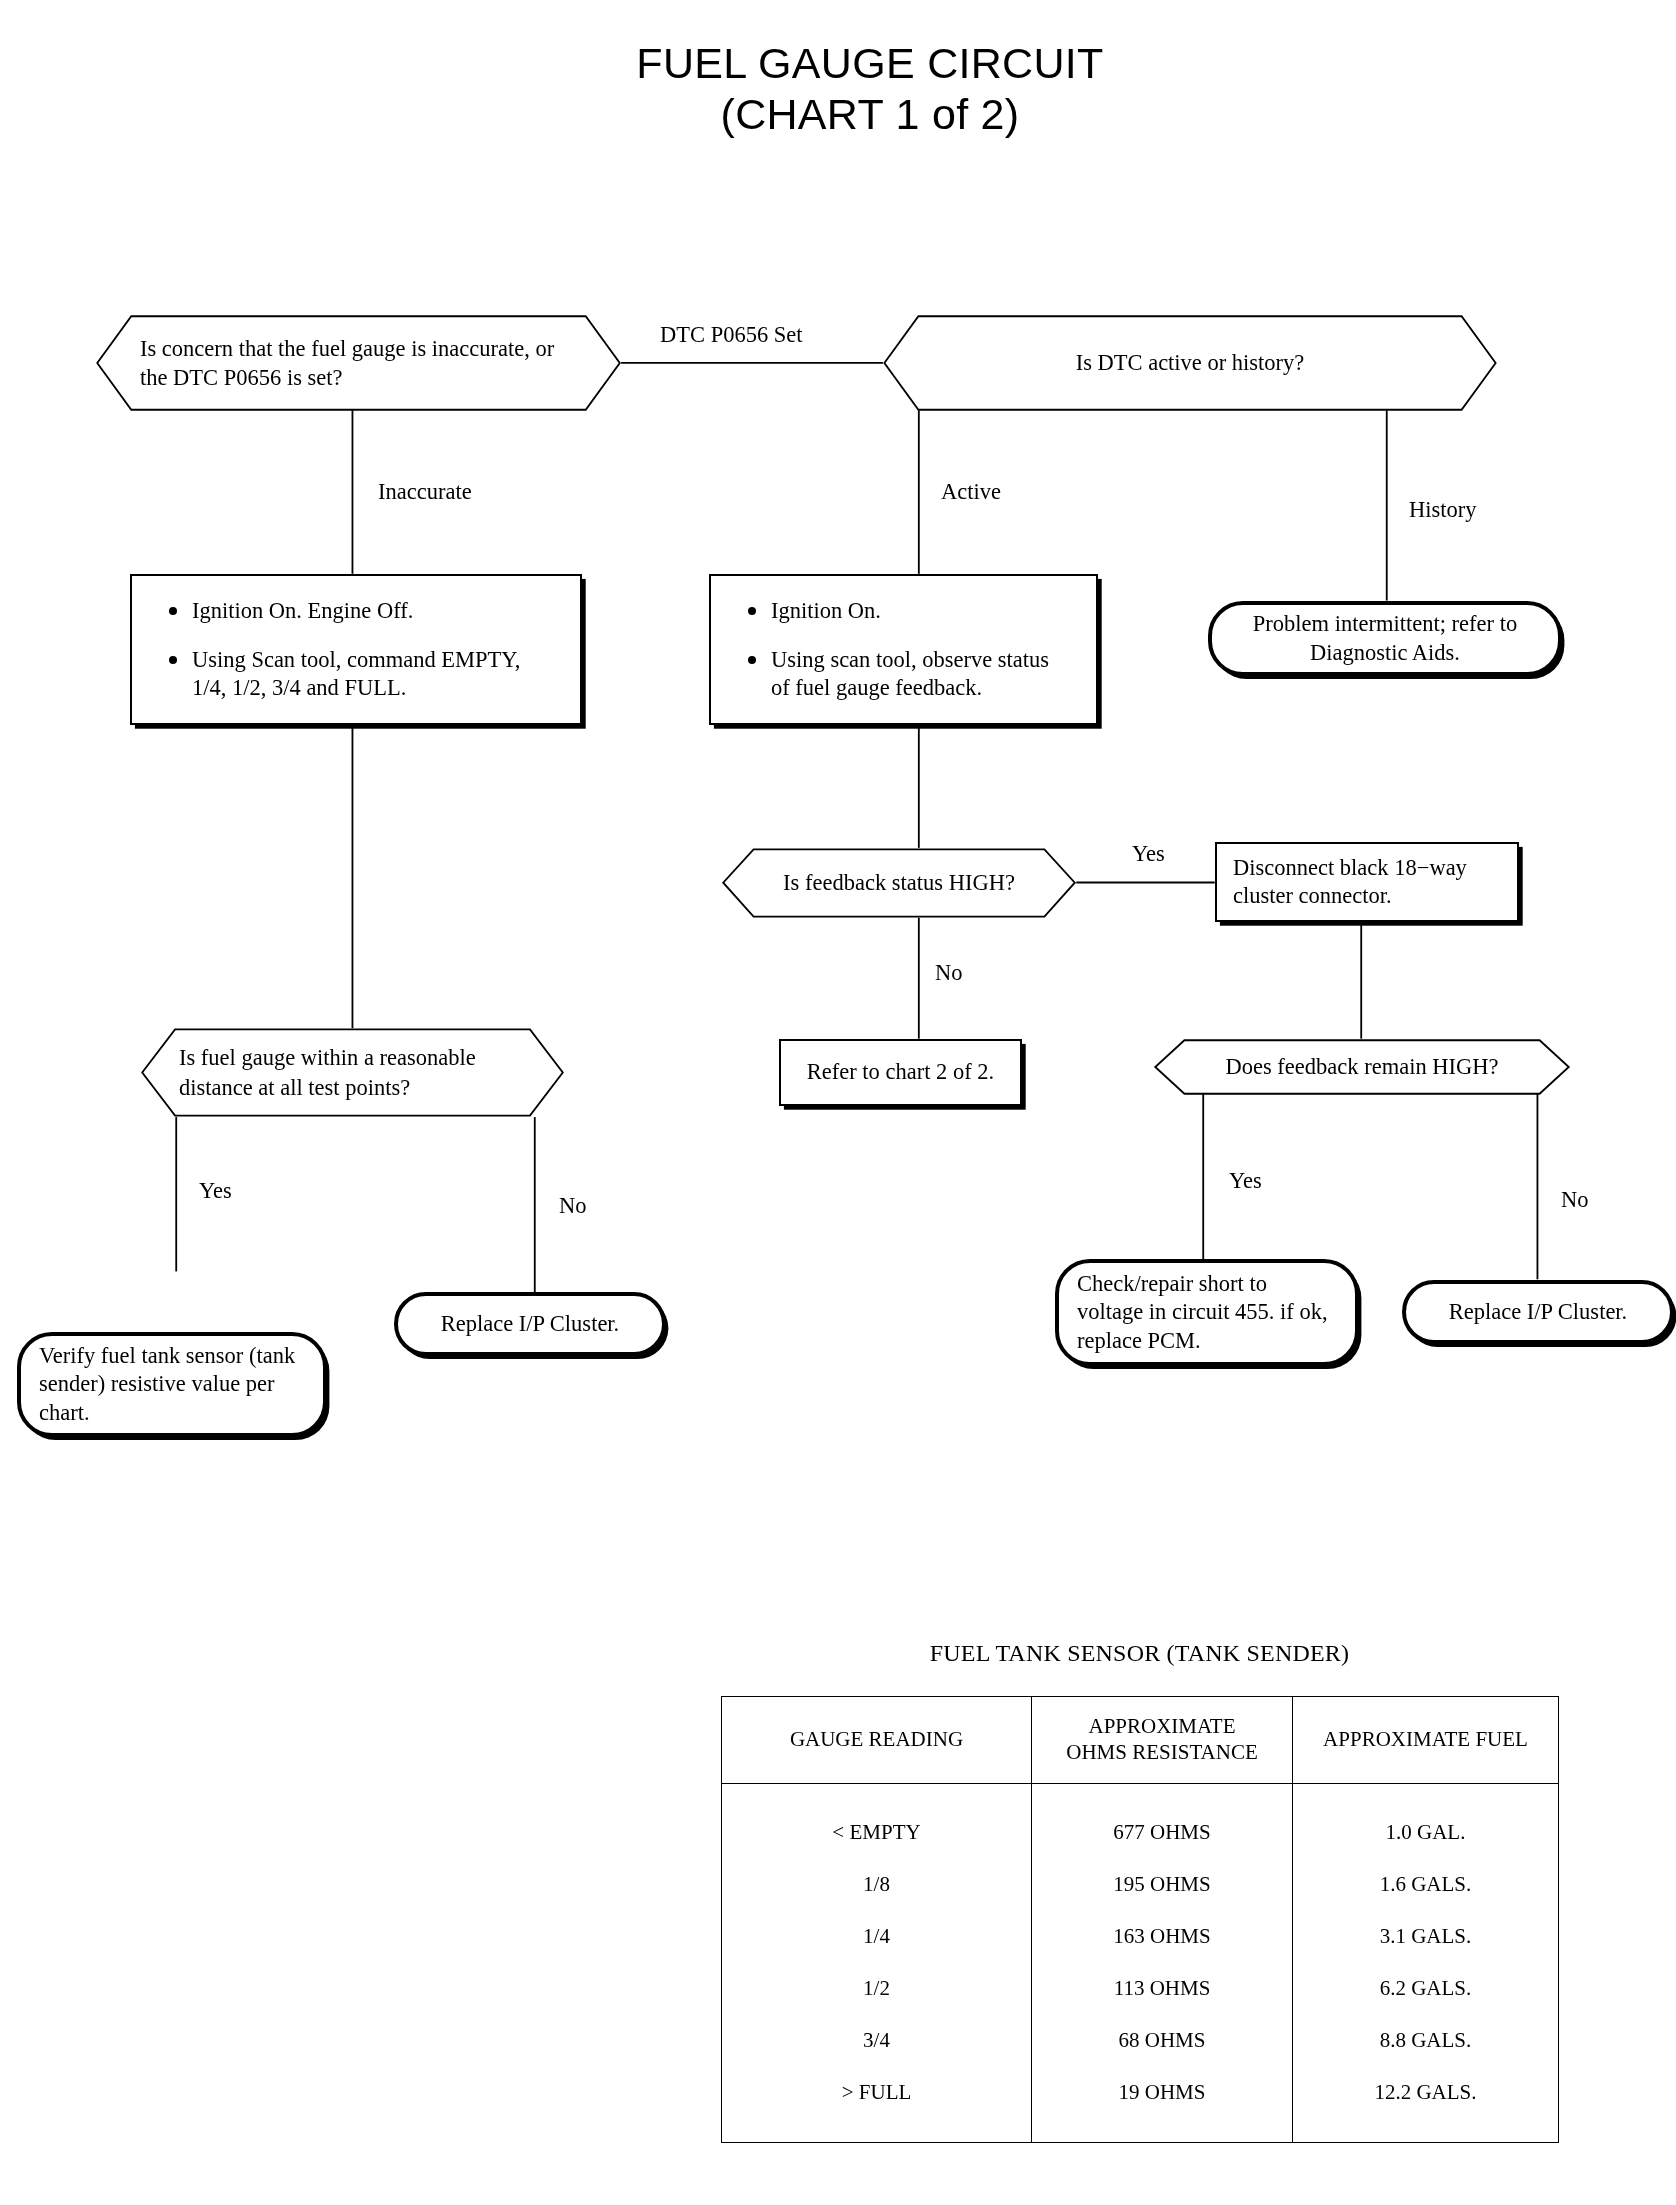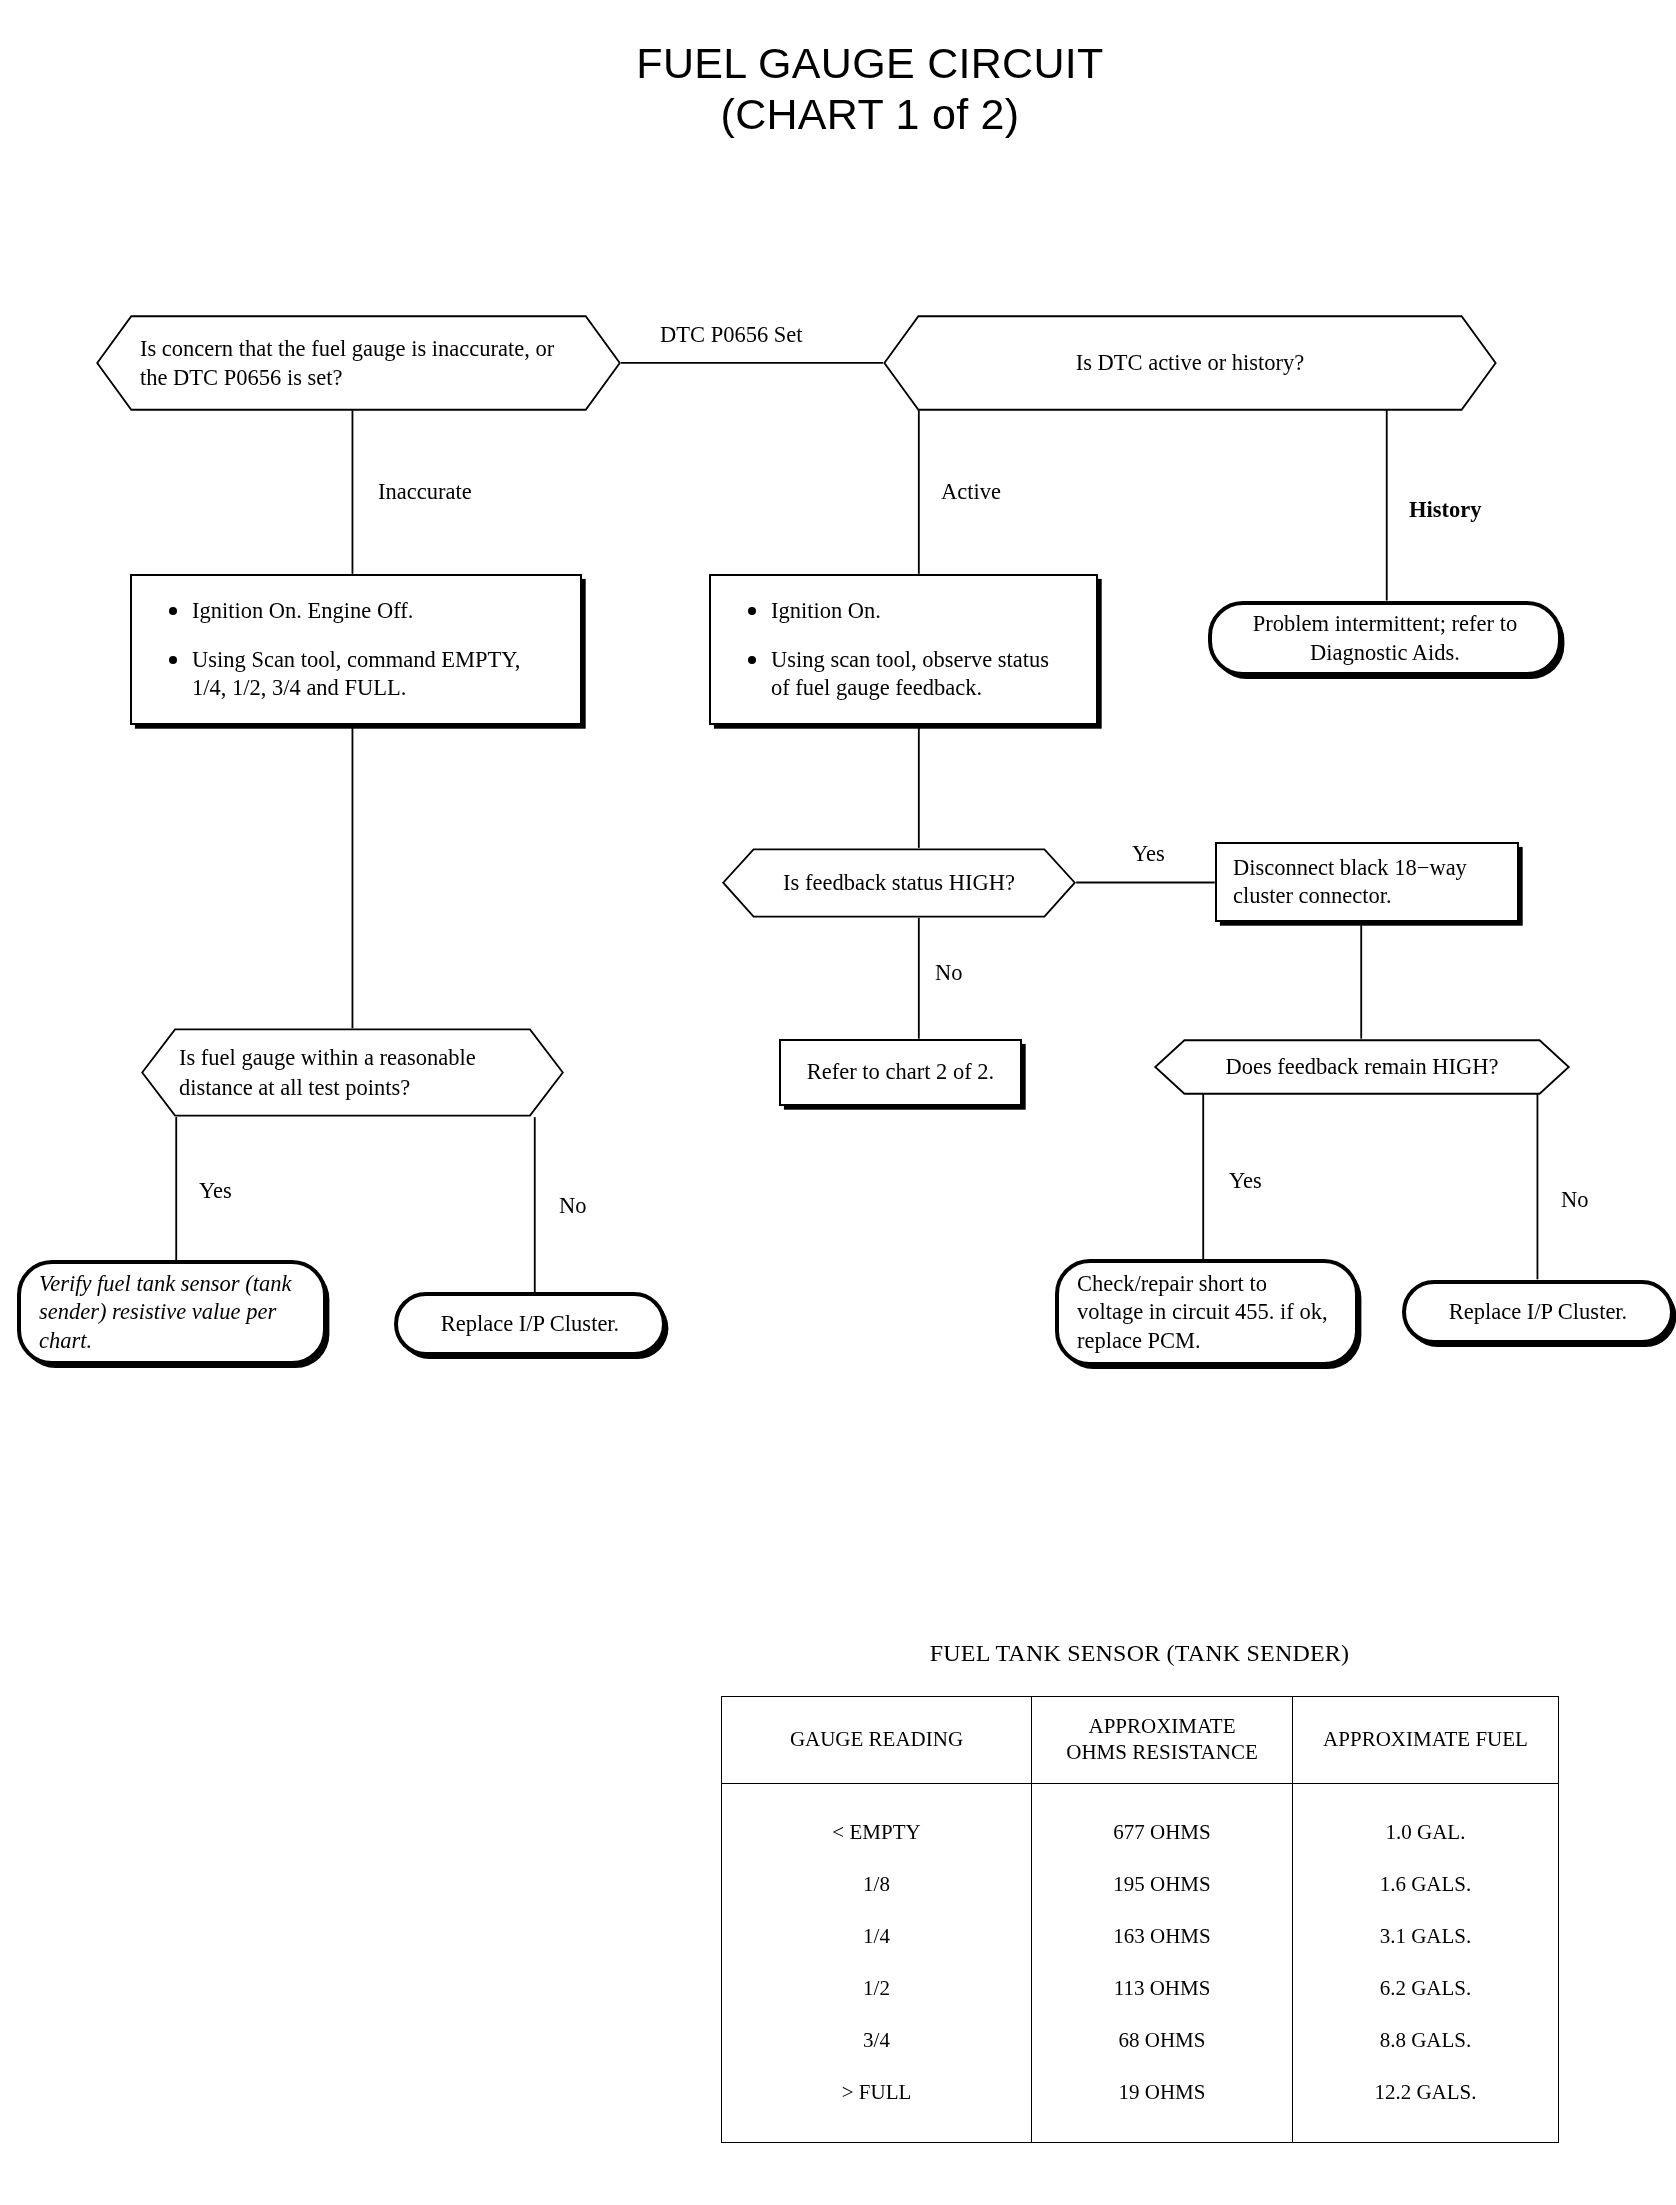--- a/index.html
+++ b/index.html
@@ -229,21 +229,21 @@
   <div class="edge-label" style="left:660px; top:322px;">
     <span>DTC P0656 Set</span>
   </div>
 
   <div class="edge-label" style="left:378px; top:479px;">
     <span>Inaccurate</span>
   </div>
   <div class="edge-label" style="left:941px; top:479px;">
     <span>Active</span>
   </div>
-  <div class="edge-label" style="left:1409px; top:497px;font-weight:bold;">
+  <div class="edge-label" style="left:1409px; top:497px;">
     <span>History</span>
   </div>
 
   <div class="node proc" style="left:130px; top:574px; width:452px; height:151px;">
     <ul class="bullets">
       <li>Ignition On. Engine Off.</li>
       <li>Using Scan tool, command EMPTY, 1/4, 1/2, 3/4 and FULL.</li>
     </ul>
   </div>
 
@@ -307,21 +307,21 @@
   <div class="edge-label" style="left:559px; top:1193px;">
     <span>No</span>
   </div>
   <div class="edge-label" style="left:1229px; top:1168px;">
     <span>Yes</span>
   </div>
   <div class="edge-label" style="left:1561px; top:1187px;">
     <span>No</span>
   </div>
 
-  <div class="node term" style="left:17px; top:1260px; width:310px; height:105px;font-style:italic;">
+  <div class="node term" style="left:17px; top:1332px; width:310px; height:105px;">
     <span class="txt">Verify fuel tank sensor (tank sender) resistive value per chart.</span>
   </div>
 
   <div class="node term" style="left:394px; top:1292px; width:272px; height:64px; justify-content:center;">
     <span class="txt" style="text-align:center;">Replace I/P Cluster.</span>
   </div>
 
   <div class="node term" style="left:1055px; top:1259px; width:304px; height:107px;">
     <span class="txt">Check/repair short to voltage in circuit 455. if ok, replace PCM.</span>
   </div>

